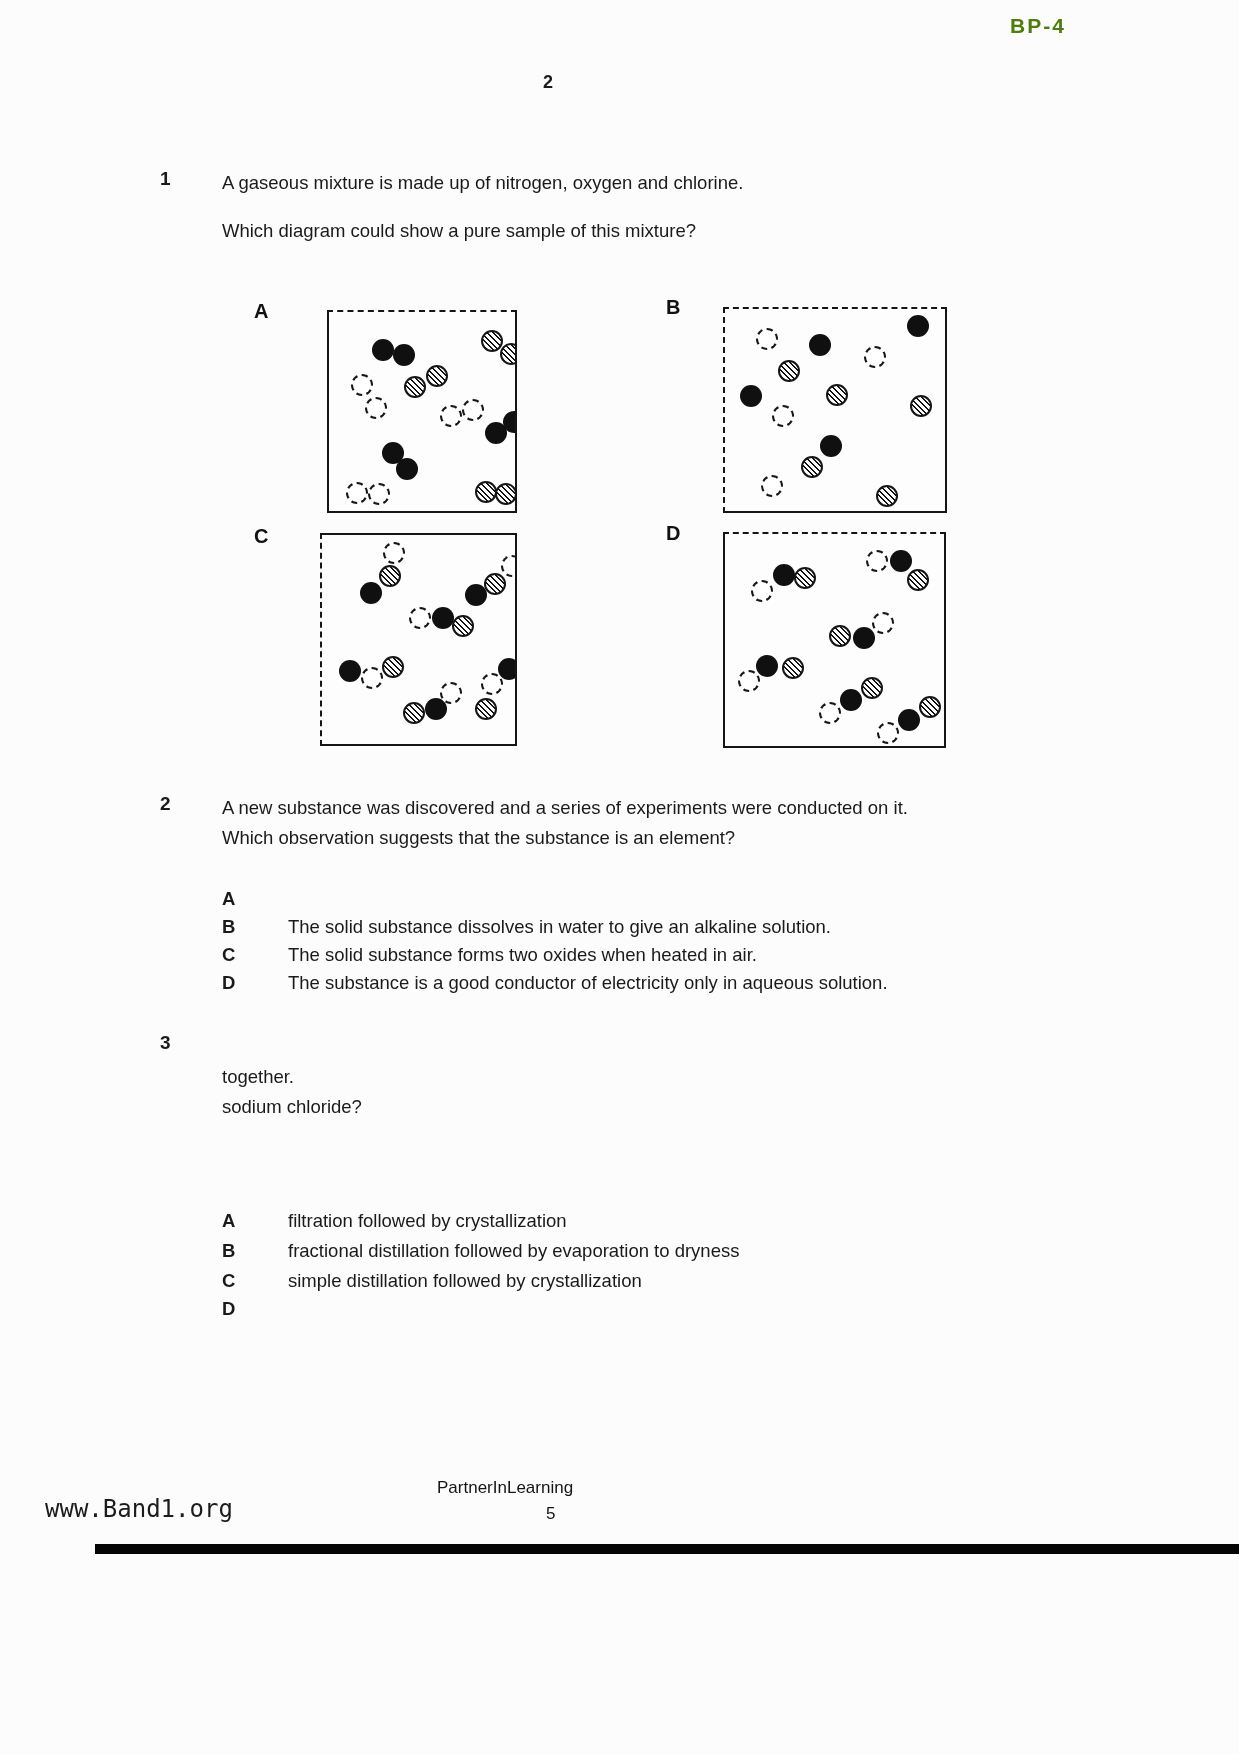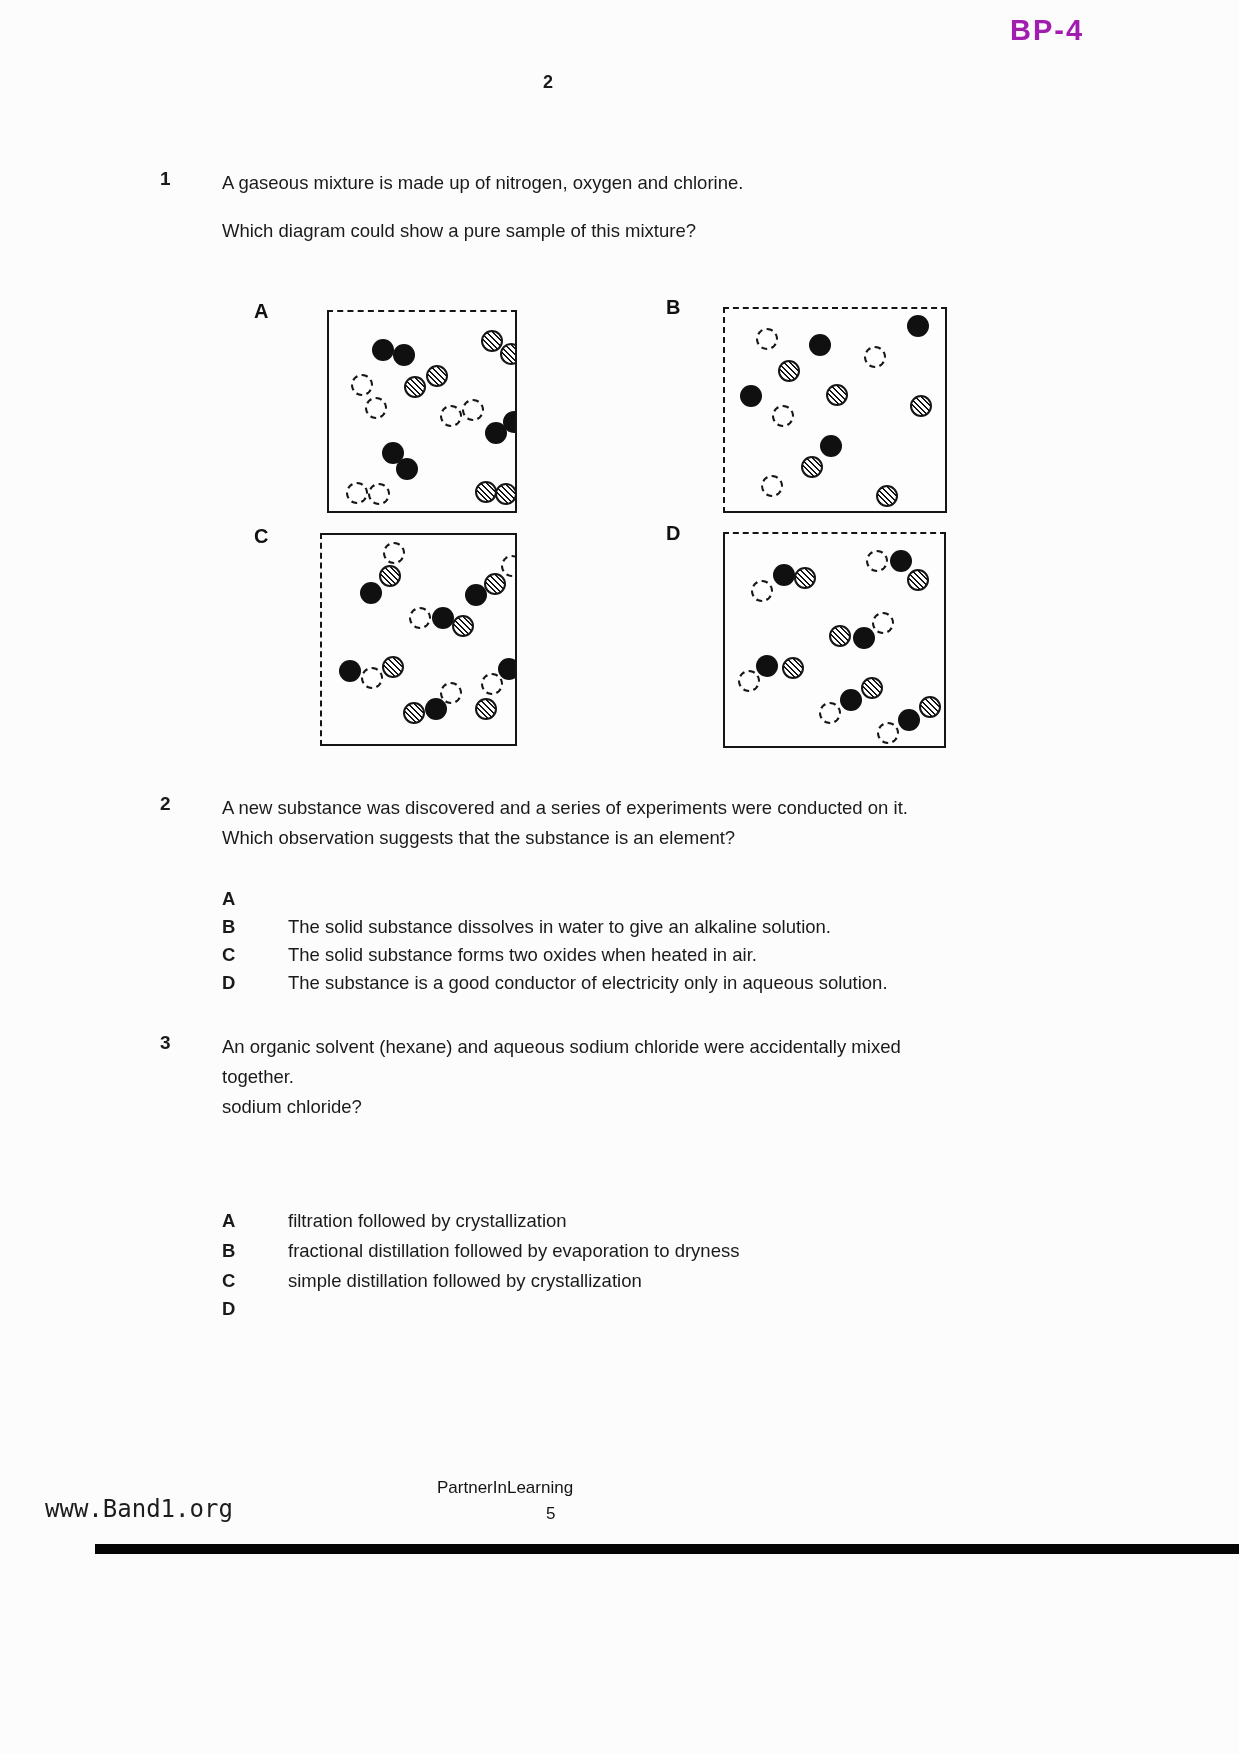--- a/index.html
+++ b/index.html
@@ -8,22 +8,22 @@
     width:1239px;height:1754px;
     margin:0 auto;
     background:#fcfcfc;
     font-family:"Liberation Sans", sans-serif;
     color:#1a1a1a;
     overflow:hidden;
   }
   .abs{position:absolute;}
   .header-code{
     left:1010px;top:14px;
-    font-size:29px;font-weight:700;letter-spacing:2px;
-    color:#a21caf;
+    font-size:21px;font-weight:700;letter-spacing:2px;
+    color:#4d7c0f;
   }
   .page-number{
     left:543px;top:72px;
     font-size:18px;font-weight:700;
   }
   .qnum{
     font-size:19px;font-weight:700;width:40px;
   }
   .stem-line{
     font-size:18.5px;line-height:30px;white-space:nowrap;
@@ -183,21 +183,20 @@
   <div class="abs opt" style="left:222px;top:944px;">
     <div class="opt-letter">C</div>
     <div class="opt-text">The solid substance forms two oxides when heated in air.</div>
   </div>
   <div class="abs opt" style="left:222px;top:972px;">
     <div class="opt-letter">D</div>
     <div class="opt-text">The substance is a good conductor of electricity only in aqueous solution.</div>
   </div>
 
   <div class="abs qnum" style="left:160px;top:1032px;">3</div>
-  <div class="abs stem-line" style="left:222px;top:1032px;">An organic solvent (hexane) and aqueous sodium chloride were accidentally mixed</div>
   <div class="abs stem-line" style="left:222px;top:1062px;">together.</div>
   <div class="abs stem-line" style="left:222px;top:1092px;">sodium chloride?</div>
 
   <div class="abs opt" style="left:222px;top:1210px;">
     <div class="opt-letter">A</div>
     <div class="opt-text">filtration followed by crystallization</div>
   </div>
   <div class="abs opt" style="left:222px;top:1240px;">
     <div class="opt-letter">B</div>
     <div class="opt-text">fractional distillation followed by evaporation to dryness</div>

